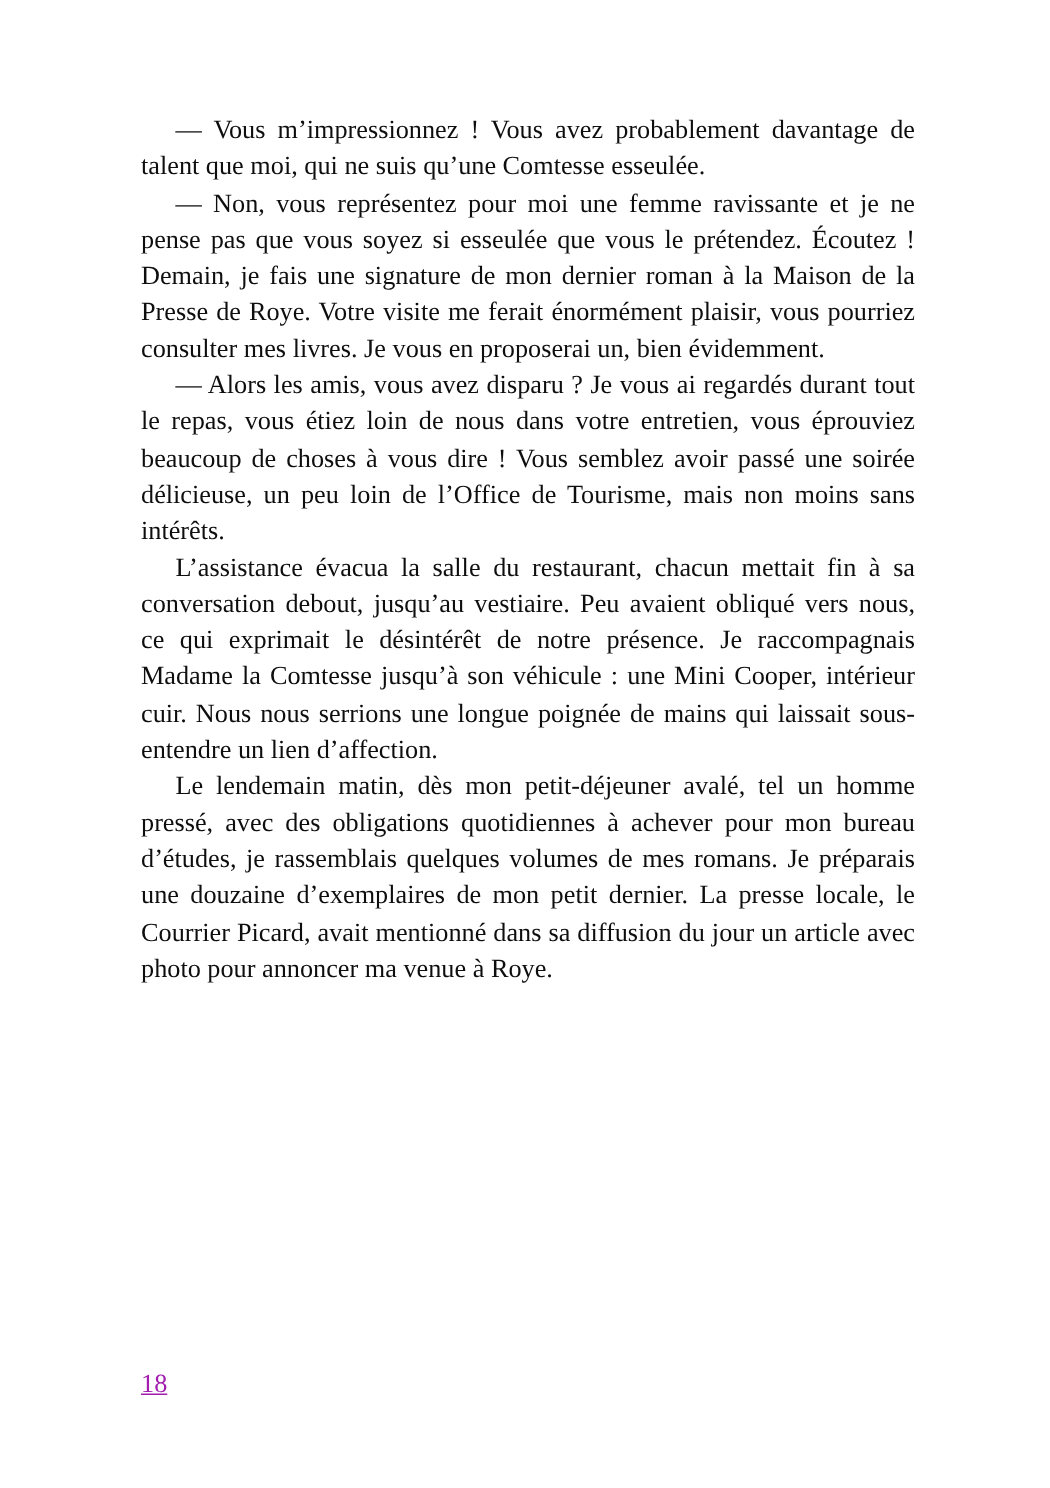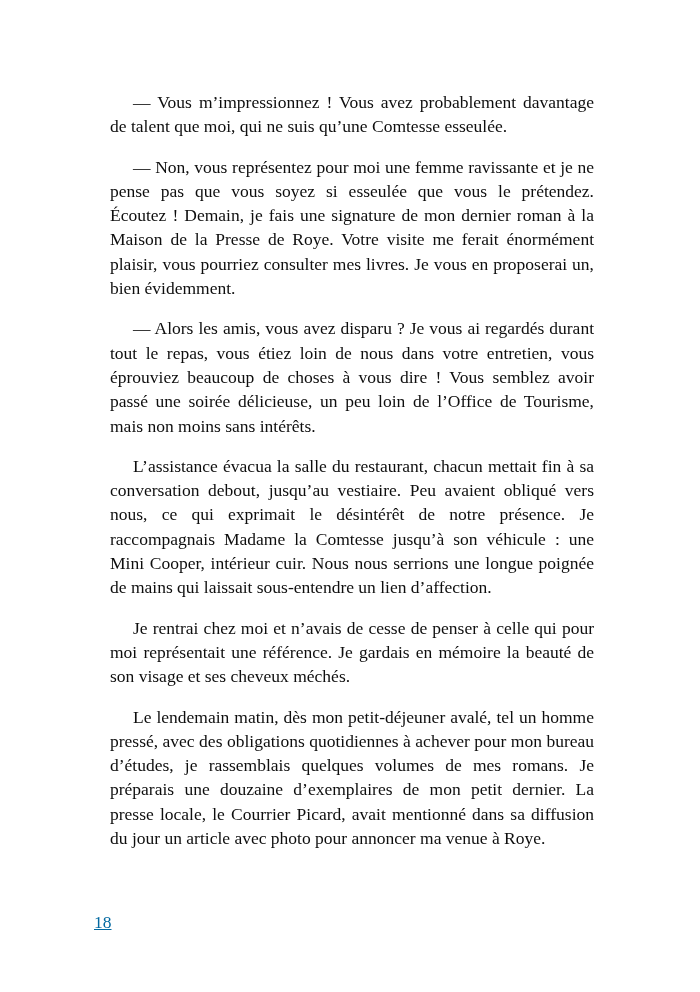--- a/index.html
+++ b/index.html
@@ -22,43 +22,42 @@
     top: 74px;
     width: 516px;
     font-size: 17.5px;
     line-height: 24.3px;
     text-align: justify;
     text-justify: inter-word;
     hyphens: none;
     -webkit-hyphens: none;
   }
   .text-block p {
-    margin: 16px;
+    margin: 0;
     padding: 0;
     text-indent: 23px;
   }
   .page-number {
     position: absolute;
     left: 94px;
     top: 910px;
     font-size: 17.5px;
     line-height: 24.3px;
-    color: #0369a1;
+    color: #a21caf;
     text-decoration: underline;
   }
 </style>
 </head>
 <body>
 
 <div class="page">
 
   <div class="text-block">
     <p>— Vous m’impressionnez&nbsp;! Vous avez probablement davantage de talent que moi, qui ne suis qu’une Comtesse esseulée.</p>
     <p>— Non, vous représentez pour moi une femme ravissante et je ne pense pas que vous soyez si esseulée que vous le prétendez. Écoutez&nbsp;! Demain, je fais une signature de mon dernier roman à la Maison de la Presse de Roye. Votre visite me ferait énormément plaisir, vous pourriez consulter mes livres. Je vous en proposerai un, bien évidemment.</p>
     <p>— Alors les amis, vous avez disparu&nbsp;? Je vous ai regardés durant tout le repas, vous étiez loin de nous dans votre entretien, vous éprouviez beaucoup de choses à vous dire&nbsp;! Vous semblez avoir passé une soirée délicieuse, un peu loin de l’Office de Tourisme, mais non moins sans intérêts.</p>
     <p>L’assistance évacua la salle du restaurant, chacun mettait fin à sa conversation debout, jusqu’au vestiaire. Peu avaient obliqué vers nous, ce qui exprimait le désintérêt de notre présence. Je raccompagnais Madame la Comtesse jusqu’à son véhicule&nbsp;: une Mini Cooper, intérieur cuir. Nous nous serrions une longue poignée de mains qui laissait sous-entendre un lien d’affection.</p>
-    <p>Je rentrai chez moi et n’avais de cesse de penser à celle qui pour moi représentait une référence. Je gardais en mémoire la beauté de son visage et ses cheveux méchés.</p>
     <p>Le lendemain matin, dès mon petit-déjeuner avalé, tel un homme pressé, avec des obligations quotidiennes à achever pour mon bureau d’études, je rassemblais quelques volumes de mes romans. Je préparais une douzaine d’exemplaires de mon petit dernier. La presse locale, le Courrier Picard, avait mentionné dans sa diffusion du jour un article avec photo pour annoncer ma venue à Roye.</p>
   </div>
 
   <div class="page-number">18</div>
 
 </div>
 
 </body></html>

